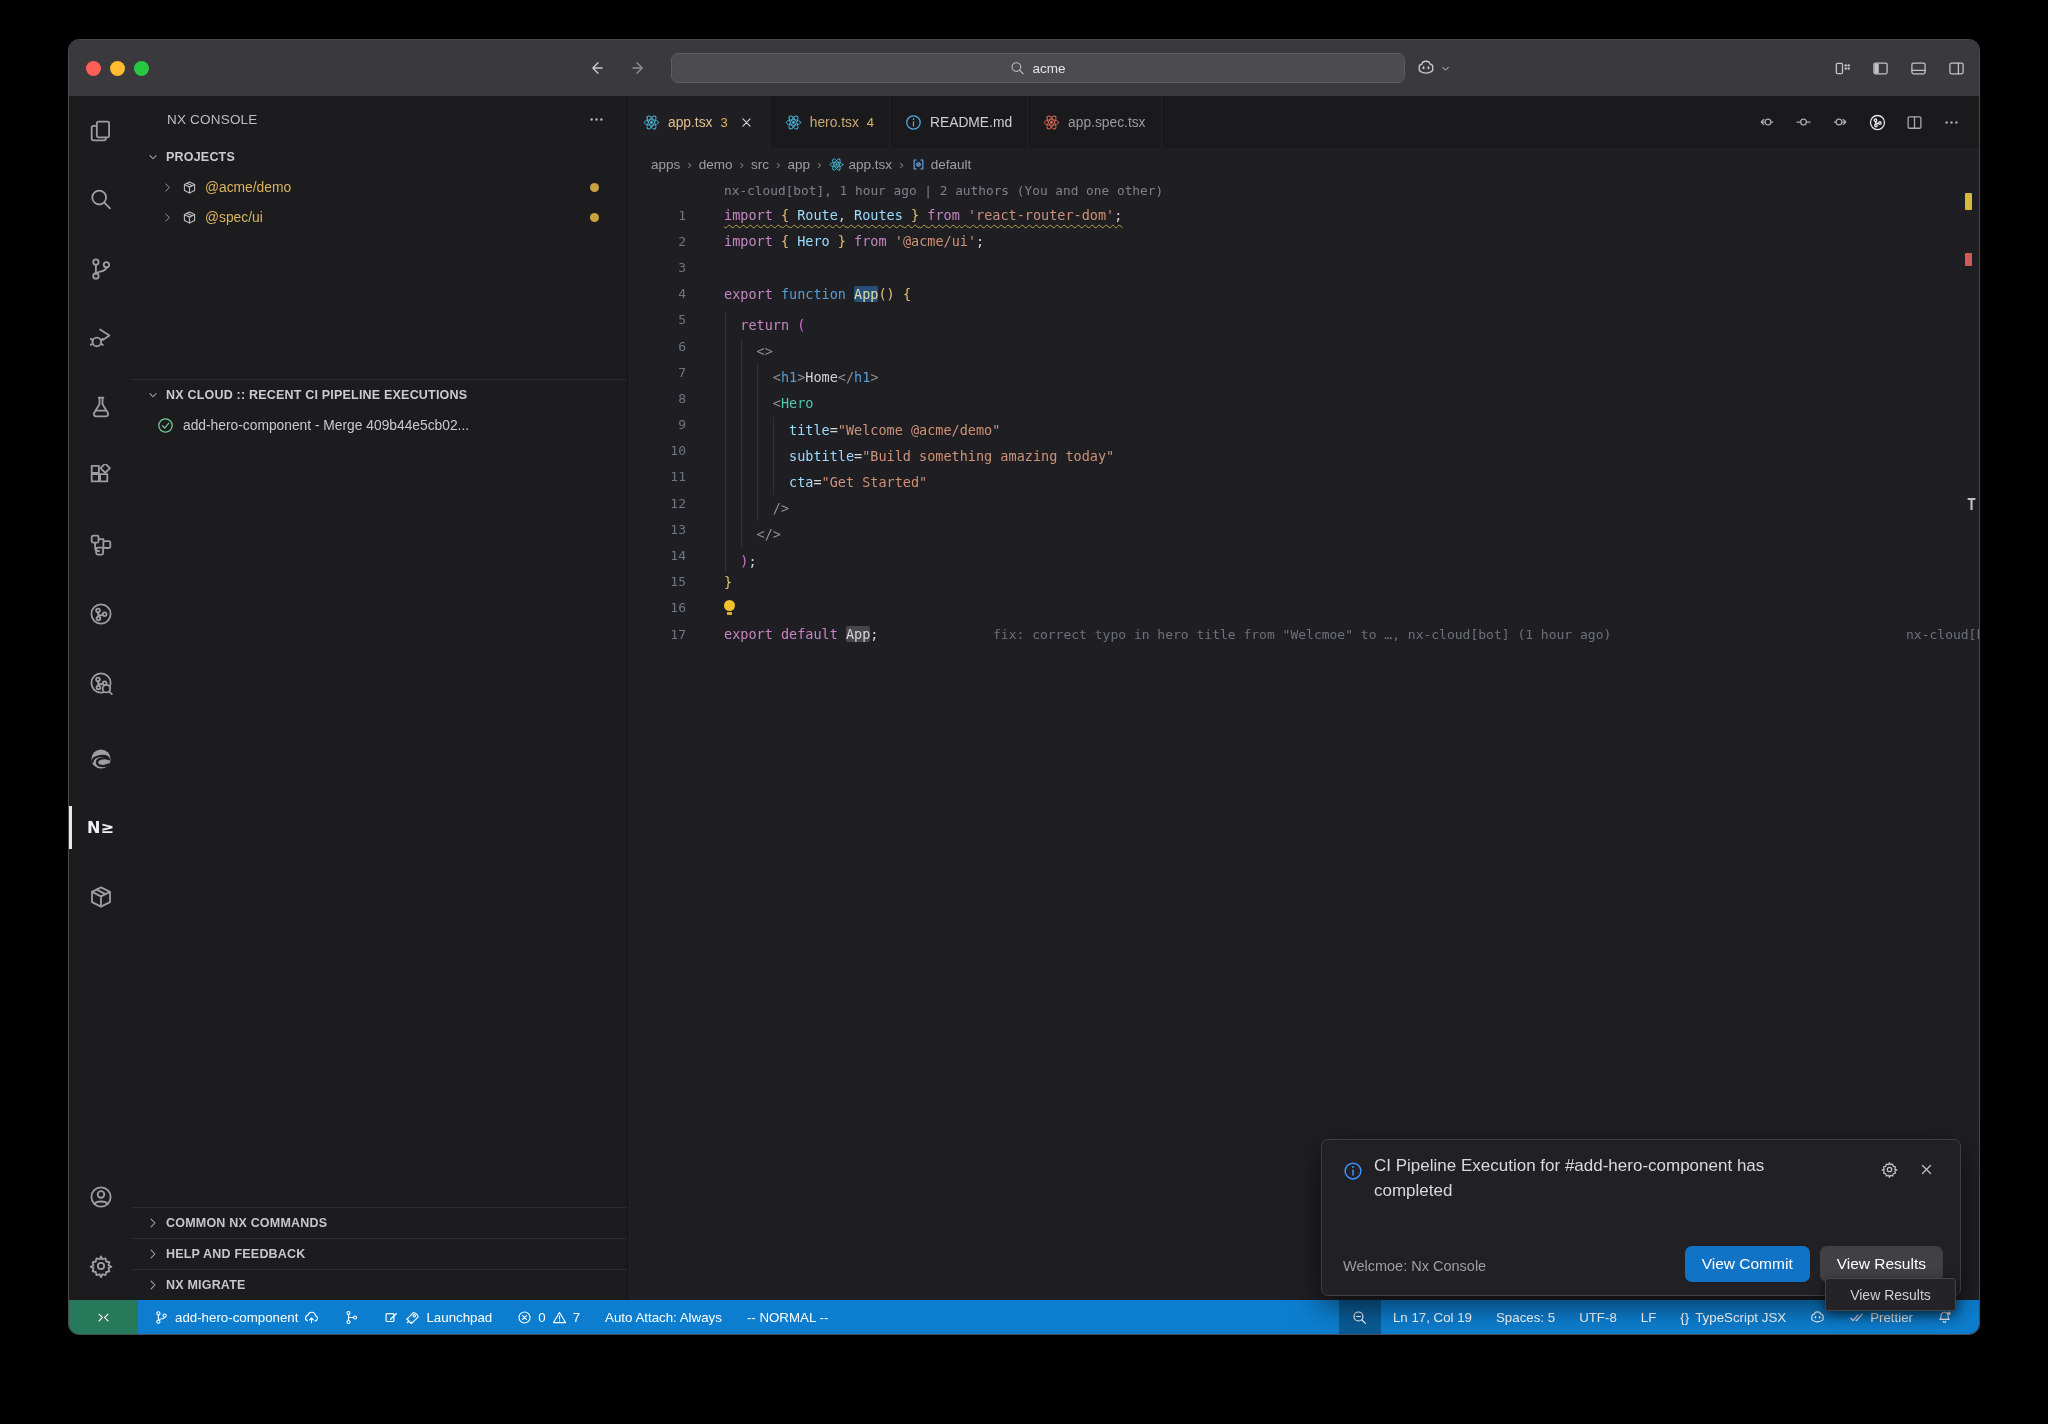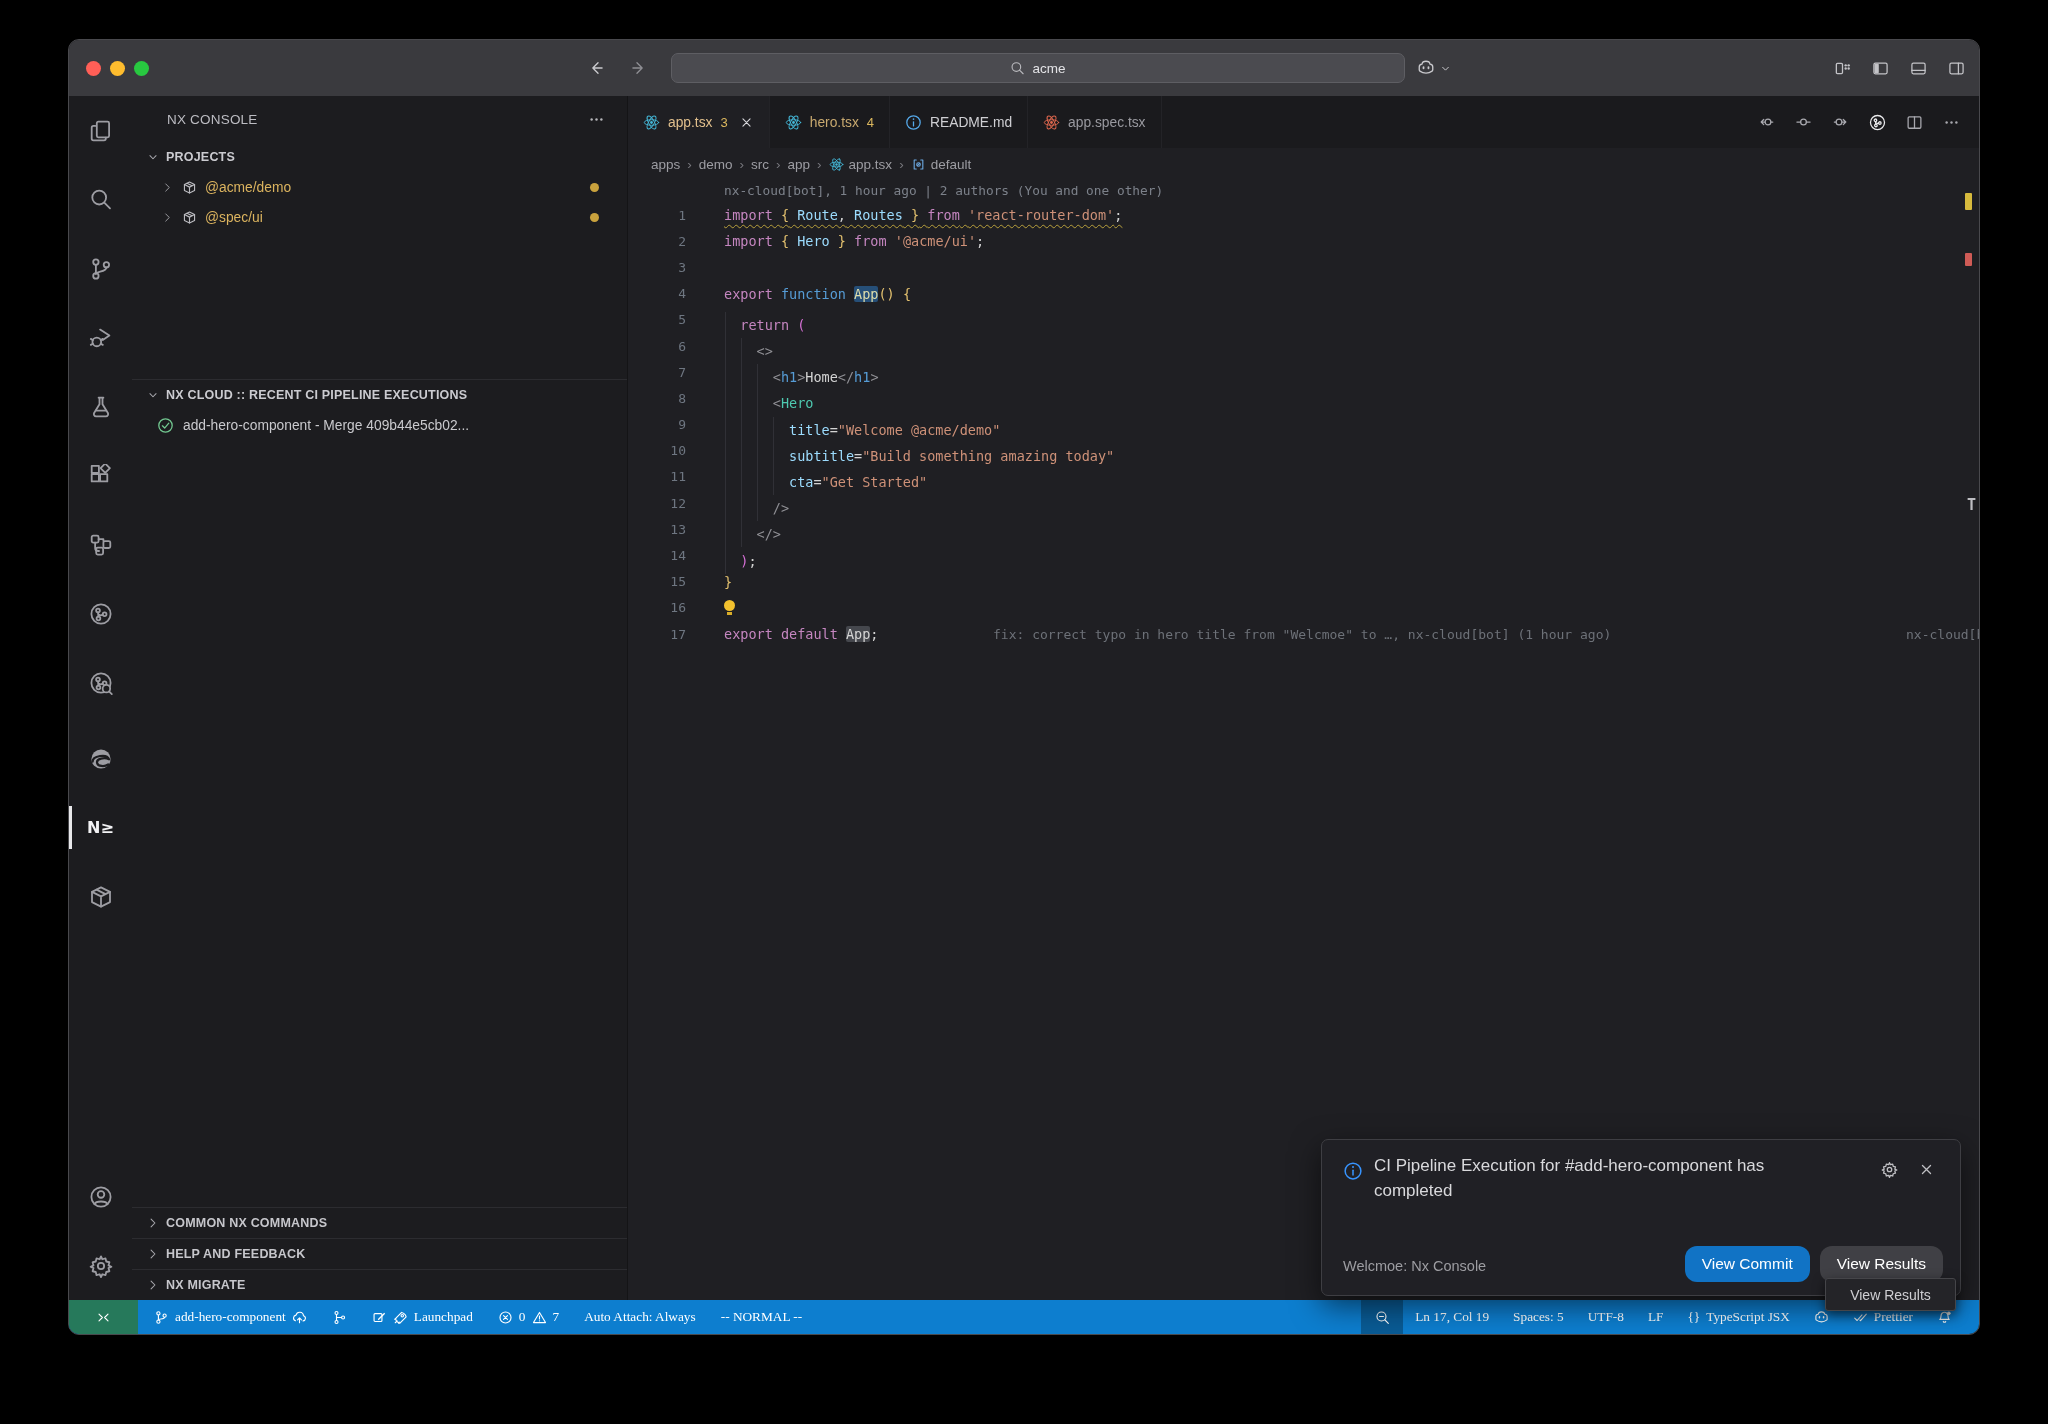--- a/index.html
+++ b/index.html
@@ -88,38 +88,38 @@
   .squig{text-decoration:underline;text-decoration-style:wavy;text-decoration-color:#b8a03c;text-decoration-thickness:1px;text-underline-offset:4px;}
   .bulb{width:11px;height:15px;position:relative;display:inline-block;}
   .bulb::before{content:'';position:absolute;top:0;left:0;width:11px;height:11px;border-radius:50%;background:#f2c12e;}
   .bulb::after{content:'';position:absolute;bottom:0;left:3px;width:5px;height:3px;background:#d8ad29;}
   .iblame{position:absolute;left:269px;top:50%;transform:translateY(-50%);color:#6d7178;font-size:13px;}
   .clipb{position:absolute;left:1182px;top:50%;transform:translateY(-50%);color:#6d7178;font-size:13px;}
   .mk{position:absolute;border-radius:1px;width:7px;right:7px;}
   .ruler-t{position:absolute;right:3px;color:#bdbdc2;font-size:15px;font-weight:bold;}
 
   
-  .statusbar{position:absolute;left:0;right:0;bottom:0;height:34px;background:#0d7ecf;display:flex;align-items:center;color:#fff;font-size:13.3px;font-family:Liberation Serif, serif;}
+  .statusbar{position:absolute;left:0;right:0;bottom:0;height:34px;background:#0d7ecf;display:flex;align-items:center;color:#fff;font-size:13.3px;}
   .remote{width:69px;height:34px;background:#26795b;display:flex;align-items:center;justify-content:center;flex:none;}
   .sb-item{display:flex;align-items:center;gap:6px;height:100%;padding:0 9px;margin-left:7px;white-space:nowrap;}
   .sb-right .sb-item{margin-left:0;padding:0 12px;}
   .zoombox{margin-left:auto;width:42px;height:34px;background:rgba(0,0,0,.28);display:flex;align-items:center;justify-content:center;flex:none;}
   .sb-right{display:flex;align-items:center;height:100%;padding-right:15px;}
   .braces-txt{font-size:13.3px}
 
   
   .toast{position:absolute;left:1252px;top:1099px;width:640px;height:157px;background:#202025;border:1px solid #3e3e43;
     border-radius:7px;box-shadow:0 10px 30px rgba(0,0,0,.55);box-sizing:border-box;z-index:5;}
   .toast .info-ic{position:absolute;left:21px;top:21px;color:#3794ff;}
   .toast .msg{position:absolute;left:52px;top:13px;width:470px;color:#d9d9dc;font-size:17px;line-height:25px;}
   .toast .gear-ic{position:absolute;right:62px;top:21px;color:#c0c0c4;}
   .toast .close-ic{position:absolute;right:25px;top:21px;color:#c0c0c4;}
   .toast .src{position:absolute;left:21px;bottom:21px;color:#9d9da2;font-size:14.5px;}
   .toast .btns{position:absolute;right:17px;bottom:13px;display:flex;gap:10px;}
-  .tbtn{height:36px;display:flex;align-items:center;padding:0 17px;font-size:15.5px;border-radius:12px;color:#fff;}
+  .tbtn{height:36px;display:flex;align-items:center;padding:0 17px;font-size:15.5px;border-radius:7px;color:#fff;}
   .tbtn.primary{background:#1173c5}
   .tbtn.secondary{background:#404045}
   .tooltip{position:absolute;left:1756px;top:1238px;width:131px;height:33px;background:#242428;border:1px solid #454549;
     border-radius:3px;box-shadow:0 4px 12px rgba(0,0,0,.6);display:flex;align-items:center;justify-content:center;
     color:#cfcfd3;font-size:14px;z-index:6;box-sizing:border-box;}
 </style>
 </head>
 <body>
 
 <div class="stage">

